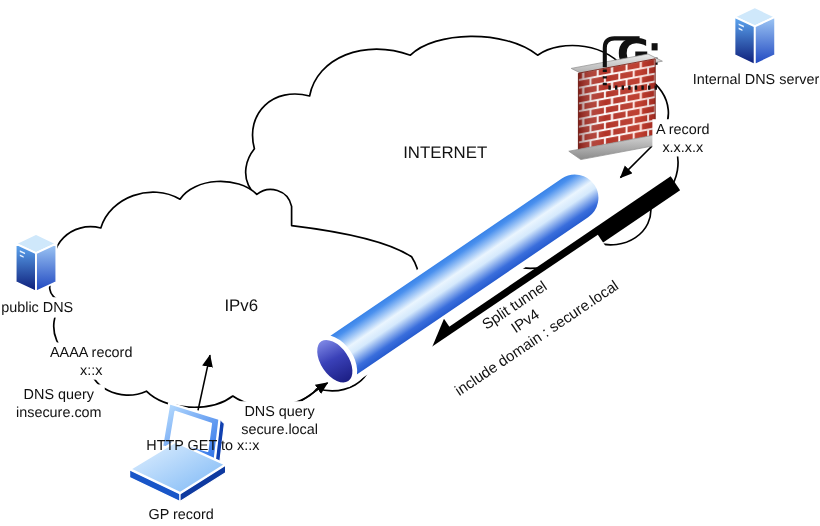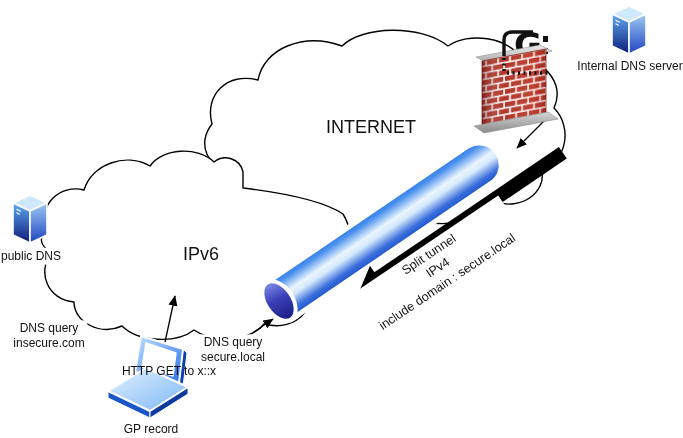--- a/index.html
+++ b/index.html
@@ -3,21 +3,21 @@
 <meta charset="utf-8">
 <style>
   html,body{margin:0;padding:0;background:#fff;}
   #stage{position:relative;width:683px;height:438px;background:#fff;overflow:hidden;
          font-family:"Liberation Sans", sans-serif;color:#111;}
   #diagram-svg{position:absolute;left:0;top:0;}
   .lbl{position:absolute;transform:translate(-50%,-50%);background:#fff;
        font-size:12px;line-height:1.22;text-align:center;padding:1px 3px;white-space:nowrap;}
   .lbl.nobg{background:transparent;margin-top:48px;}
   .cloud-name{position:absolute;transform:translate(-50%,-50%);background:transparent;
-       font-size:18px;white-space:nowrap;text-align:center;}
+       font-size:14px;white-space:nowrap;text-align:center;}
   #split-label{position:absolute;left:438px;top:268px;
        transform:translate(-50%,-50%) rotate(-34deg);
        background:#fff;text-align:center;font-size:12.5px;line-height:1.3;
        padding:2px 10px;white-space:nowrap;}
 </style>
 </head>
 <body>
 
 <div id="stage">
 
@@ -142,21 +142,29 @@
     </g>
   </svg>
 
   <div class="cloud-name" style="left:371px;top:127px;">INTERNET</div>
   <div class="cloud-name" style="left:201px;top:254px;">IPv6</div>
 
   <div class="lbl" style="left:630px;top:66px;">Internal DNS server</div>
   <div class="lbl" style="left:31px;top:256px;">public DNS</div>
   <div class="lbl" style="left:151px;top:429px;">GP record</div>
 
+  <div class="lbl" style="left:569px;top:115px;">
+    <div>A record</div>
+    <div>x.x.x.x</div>
+  </div>
 
+  <div class="lbl" style="left:76px;top:301px;">
+    <div>AAAA record</div>
+    <div>x::x</div>
+  </div>
 
   <div class="lbl" style="left:49px;top:336px;">
     <div>DNS query</div>
     <div>insecure.com</div>
   </div>
 
   <div class="lbl" style="left:233px;top:350px;">
     <div>DNS query</div>
     <div>secure.local</div>
   </div>

